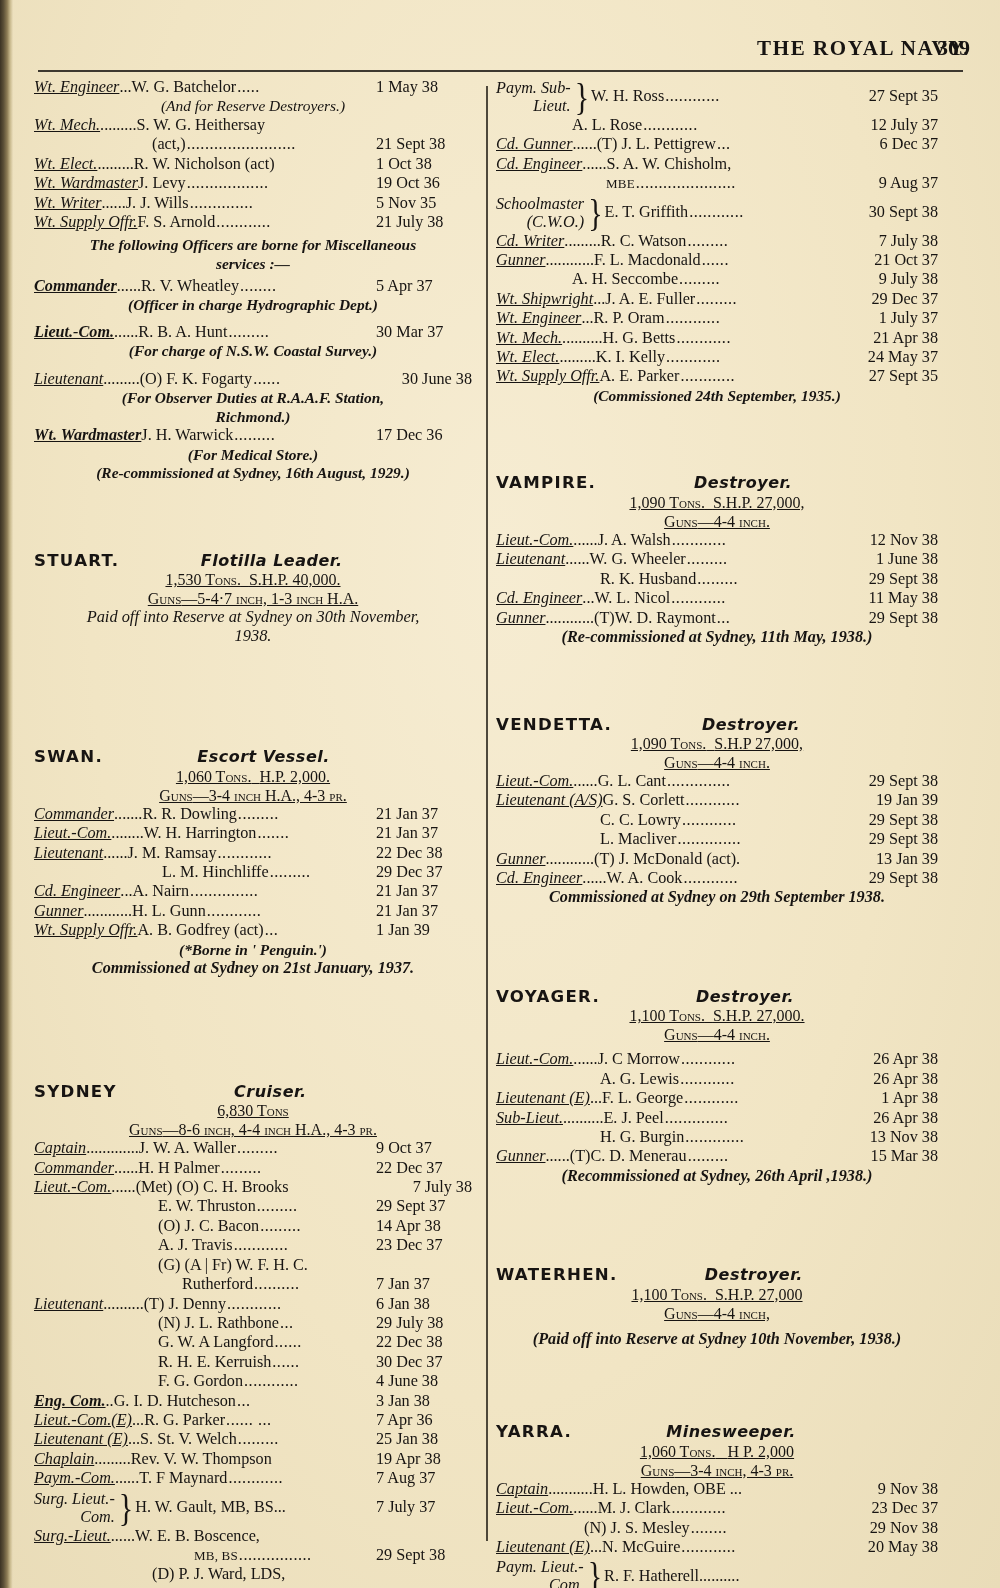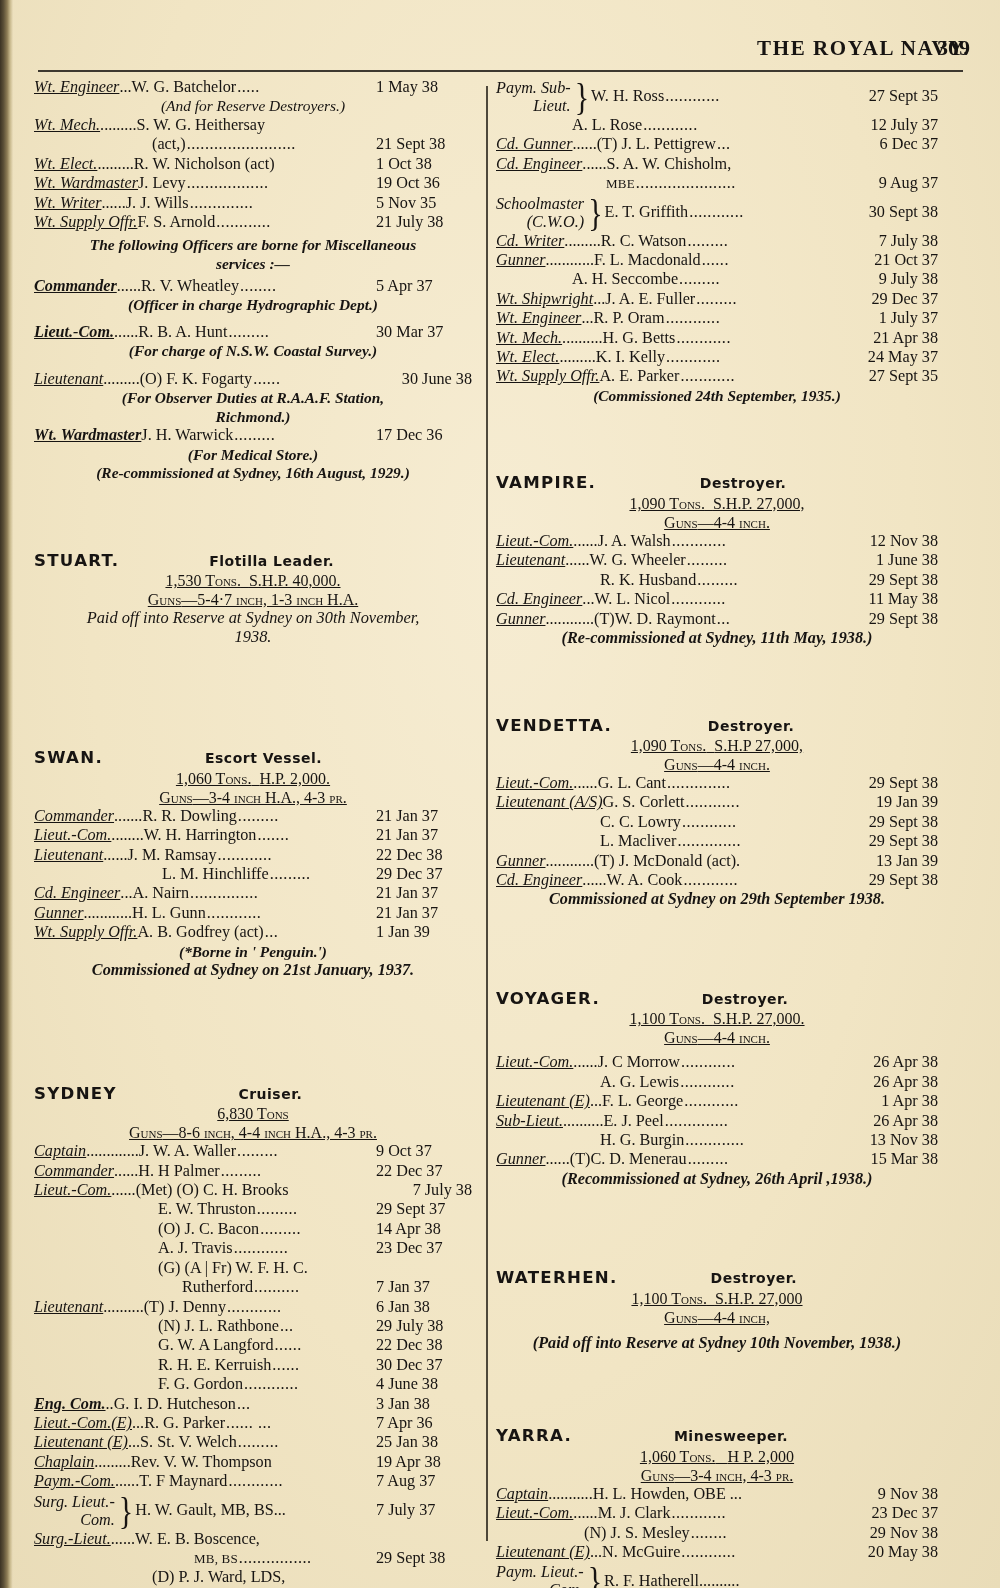--- a/index.html
+++ b/index.html
@@ -93,23 +93,24 @@
     display:flex;align-items:baseline;margin-top:2px;
     font-weight:bold;
     justify-content:flex-end;
   }
   .ship-name{
     font-size:16.6px;letter-spacing:1.3px;font-weight:bold;
     font-family:"DejaVu Sans",sans-serif;
     flex:0 0 auto;
   }
   .ship-type{
-    flex:1 1 auto;text-align:center;font-weight:bold;font-size:14px;
+    flex:1 1 auto;text-align:center;font-weight:bold;font-size:16px;
     font-family:"DejaVu Sans",sans-serif;letter-spacing:.5px;
     padding-right:48px;
+    font-style:italic;
   }
   .spec{
     display:block;text-align:center;font-size:16px;line-height:19px;text-decoration:underline;
   }
   .gap-xl{height:66px;}
   
   .brace-row{
     display:flex;align-items:center;min-height:38px;position:relative;
   }
   .brace-labels{

